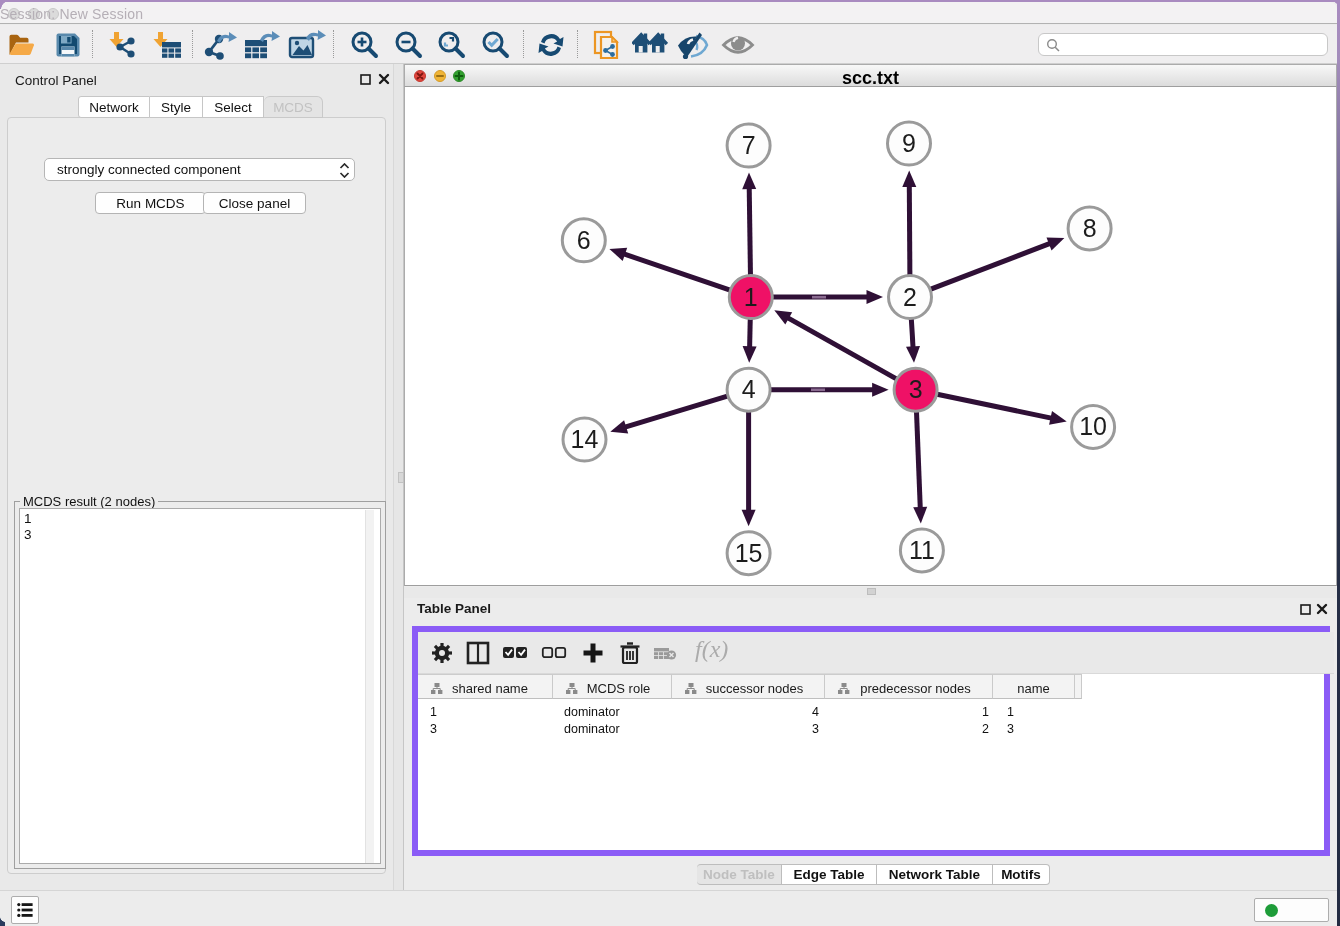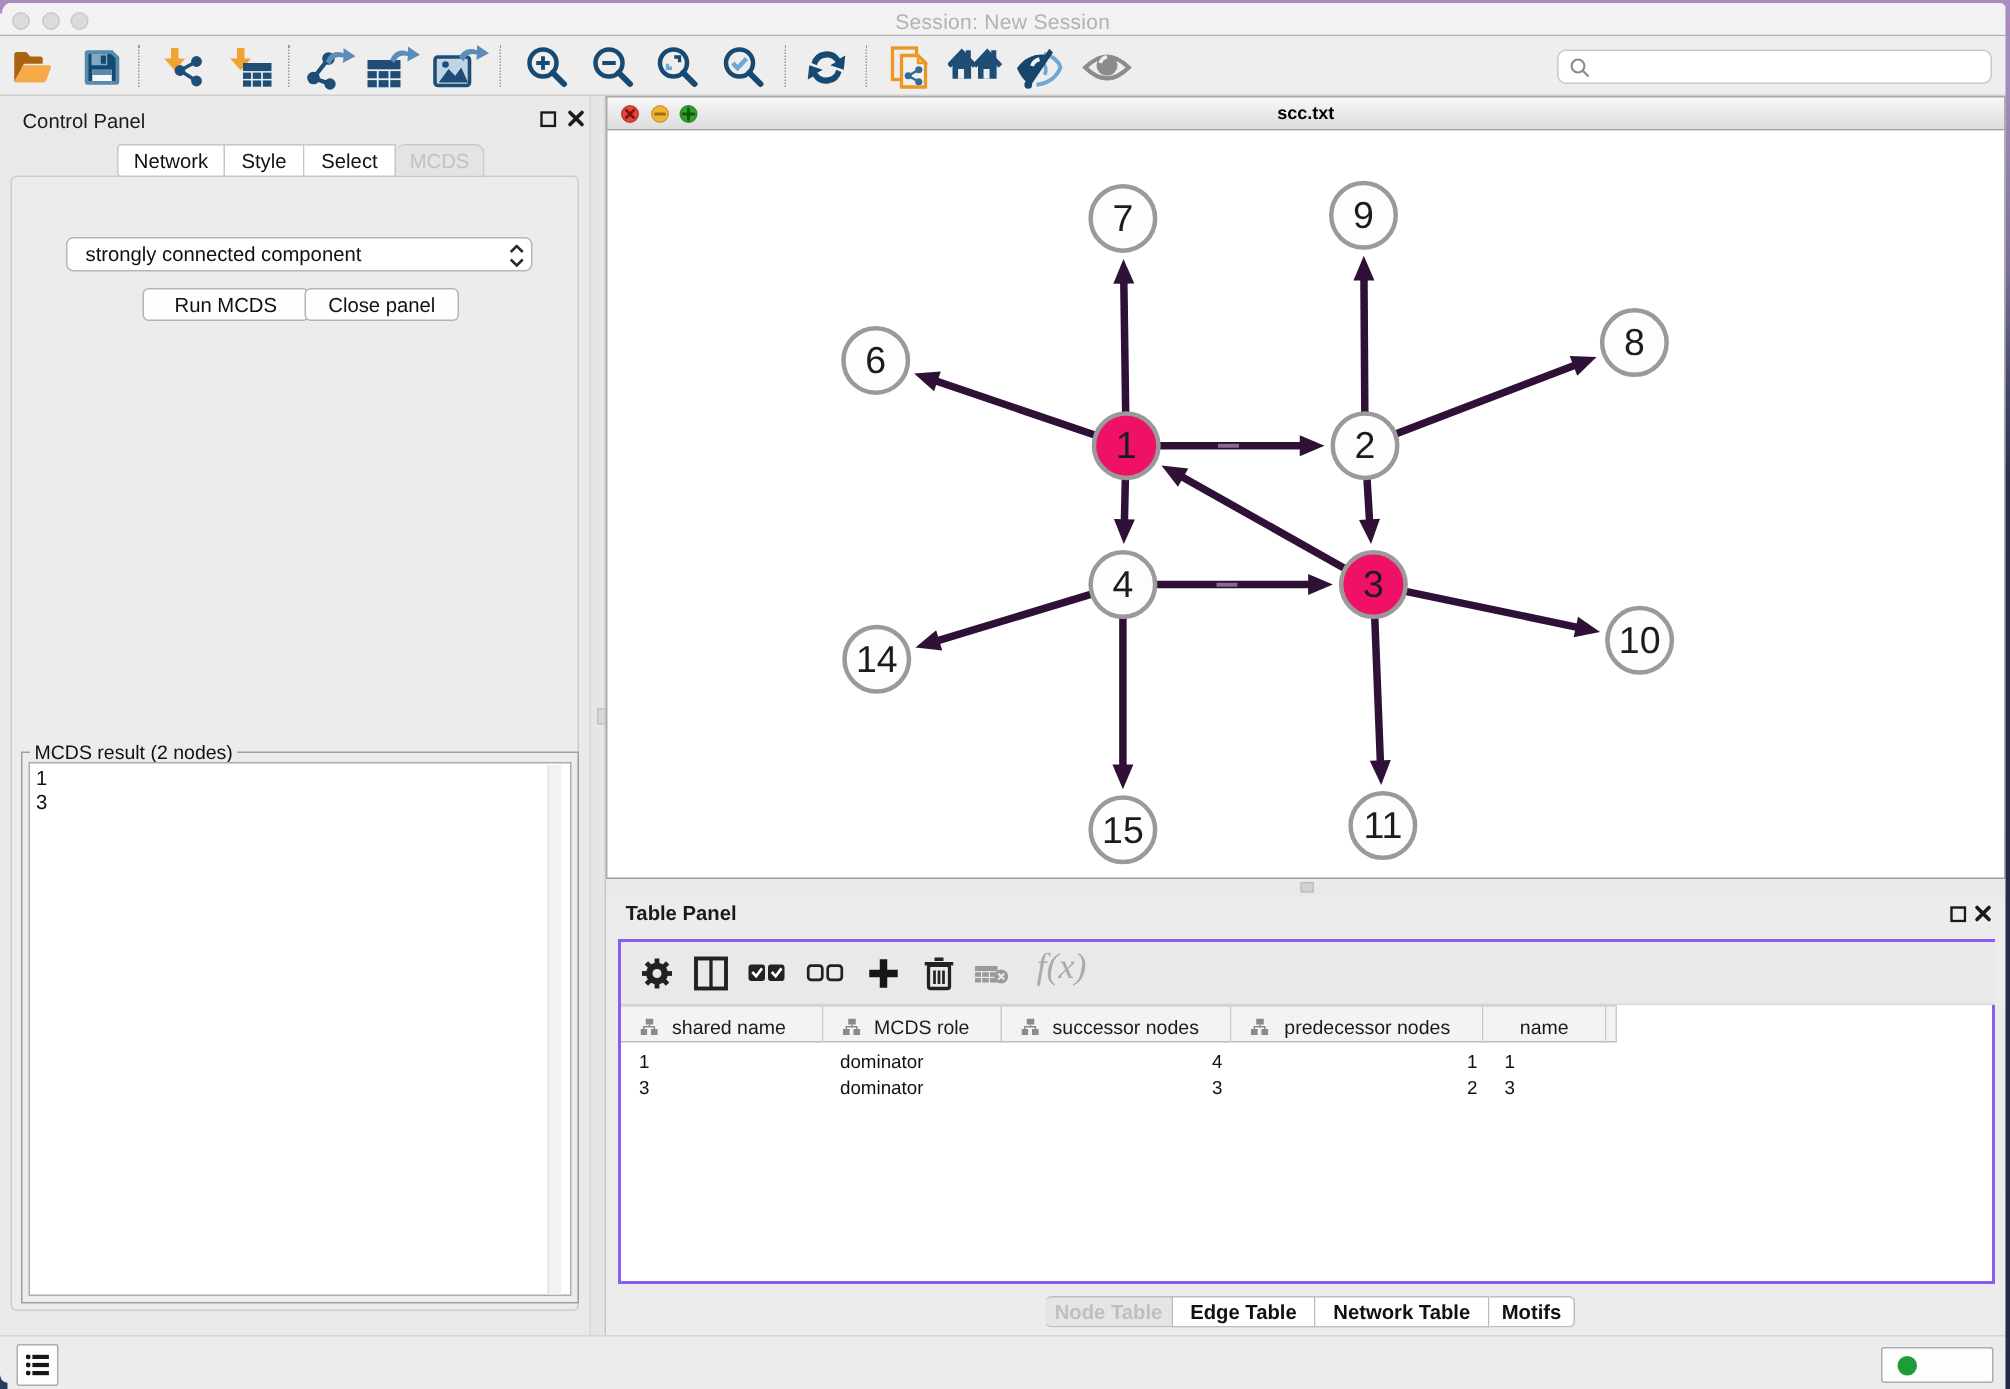--- a/index.html
+++ b/index.html
@@ -7,21 +7,21 @@
   body { font-family:"Liberation Sans", sans-serif; background:#ECECEC; position:relative; }
   .abs { position:absolute; }
   
   #desk-top { left:0; top:0; width:1340px; height:2px; background:#A98BC0; z-index:50; }
   #desk-right { left:1337px; top:0; width:3px; height:926px; z-index:50;
     background:linear-gradient(to bottom,#A98BC0 0px,#A38CBB 60px,#7A6F99 180px,#40466B 260px,#273049 320px,#232B42 926px); }
   .corner { width:9px; height:9px; z-index:51; }
   
   #titlebar { left:0; top:2px; width:1337px; height:22px; background:#F3F2F3; border-bottom:1px solid #B2B2B2; border-radius:7px 7px 0 0; }
   .tl-circle { position:absolute; top:6px; width:12px; height:12px; border-radius:50%; background:#DBDBDB; border:1px solid #C9C9C9; }
-  #title-text { width:100%; text-align:center; top:4px; font-size:14px; color:#B5AFB6; letter-spacing:0.2px; }
+  #title-text { width:100%; top:4px; font-size:14px; color:#B5AFB6; letter-spacing:0.2px; }
   
   #toolbar { left:0; top:25px; width:1337px; height:39px; background:#EFEEEF; border-bottom:1px solid #CFCFCF; }
   .tsep { position:absolute; top:5px; height:28px; width:0; border-left:1px dotted #9a9a9a; }
   .ticon { position:absolute; top:4px; }
   #searchbox { left:1038px; top:8px; width:290px; height:23px; background:#fff; border:1px solid #C8C8C8; border-radius:6px; }
   
   #cpanel { left:0; top:64px; width:393px; height:826px; background:#E9E9E9; }
   #cp-title { left:15px; top:9px; font-size:13.5px; color:#1a1a1a; }
   #cp-content { left:7px; top:53px; width:379px; height:757px; background:#ECECEC; border:1px solid #CDCDCD; border-radius:4px; }
   .tabrow { position:absolute; display:flex; }
@@ -30,21 +30,21 @@
   .tab.sel { background:#E4E4E4; color:#C2C2C2; border-radius:6px 6px 0 0; border-color:#C9C9C9; }
   
   .btn { position:absolute; background:#FEFEFE; border:1px solid #B4B4B4; border-radius:4px; font-size:13.5px; color:#111; text-align:center; }
   
   #netwin-title { left:404px; top:64px; width:933px; height:23px; background:linear-gradient(#F8F8F8,#DCDCDC); border:1px solid #ABABAB; border-bottom:1px solid #9E9E9E; }
   .tlight { position:absolute; top:5px; width:12px; height:12px; border-radius:50%; }
   .tlight svg { position:absolute; left:0; top:0; display:block; }
   #canvas { left:404px; top:87px; width:933px; height:499px; background:#fff; border-left:1px solid #ABABAB; border-right:1px solid #ABABAB; border-bottom:1px solid #9E9E9E; }
   
   #tpanel { left:404px; top:598px; width:933px; height:292px; background:#ECECEC; }
-  #tbox { left:8px; top:28px; width:918px; height:230px; background:#fff; border:2px solid #8b5cf6; }
+  #tbox { left:8px; top:28px; width:918px; height:230px; background:#fff; border:6px solid #8b5cf6; }
   #ttoolbar { left:0px; top:0px; width:916px; height:42px; background:#E9E9E9; border-bottom:1px solid #D9D9D9; }
   #thead { left:0px; top:42px; width:916px; height:26px; }
   .hcell { position:absolute; top:0; height:25px; background:#F3F3F3; border-top:1px solid #CCC; border-bottom:1px solid #BFBFBF; border-right:1px solid #CACACA; font-size:13px; color:#1a1a1a; text-align:center; line-height:28px; }
   .trow { position:absolute; left:0; width:916px; height:17px; font-size:12.5px; color:#111; }
   .tcell { position:absolute; top:1px; }
   .btabs { position:absolute; display:flex; }
   .btab { height:21px; font-size:13.5px; font-weight:bold; text-align:center; line-height:20px; background:#fff; border:1px solid #BDBDBD; border-left:none; color:#111; }
   
   #statusbar { left:0; top:890px; width:1337px; height:36px; background:#ECECEC; border-top:1px solid #D5D5D5; }
 </style>
@@ -259,21 +259,21 @@
   <div class="tlight" style="left:28.5px;background:#F0B435;border:1px solid #D49B27;">
     <svg width="10" height="10" viewBox="0 0 10 10">
         <line x1="2" y1="5" x2="8" y2="5" stroke="#9A6F14" stroke-width="2" stroke-linecap="round"></line>
       </svg>
   </div>
   <div class="tlight" style="left:48px;background:#32A02F;border:1px solid #2B8A28;">
     <svg width="10" height="10" viewBox="0 0 10 10">
         <path d="M5 1.5 V8.5 M1.5 5 H8.5" stroke="#0E5D0E" stroke-width="2" stroke-linecap="round"></path>
       </svg>
   </div>
-  <div class="abs" style="width:100%;text-align:center;top:3px;font-size:12px;color:#000;font-weight:bold;">scc.txt</div>
+  <div class="abs" style="width:100%;text-align:center;top:3px;font-size:18px;color:#000;font-weight:bold;">scc.txt</div>
 </div>
 <div class="abs" id="canvas">
 <svg width="931" height="498" viewBox="0 0 931 498">
 <g stroke="#2F1036" stroke-width="5">
 <line x1="345.5" y1="190.6" x2="344.2" y2="100.1"></line>
 <line x1="327.3" y1="203.8" x2="218.1" y2="166.7"></line>
 <line x1="365.3" y1="210.1" x2="463.5" y2="210.1"></line>
 <line x1="345.3" y1="229.6" x2="344.6" y2="261.2"></line>
 <line x1="504.9" y1="190.6" x2="504.3" y2="98.0"></line>
 <line x1="523.2" y1="203.1" x2="645.8" y2="156.2"></line>

